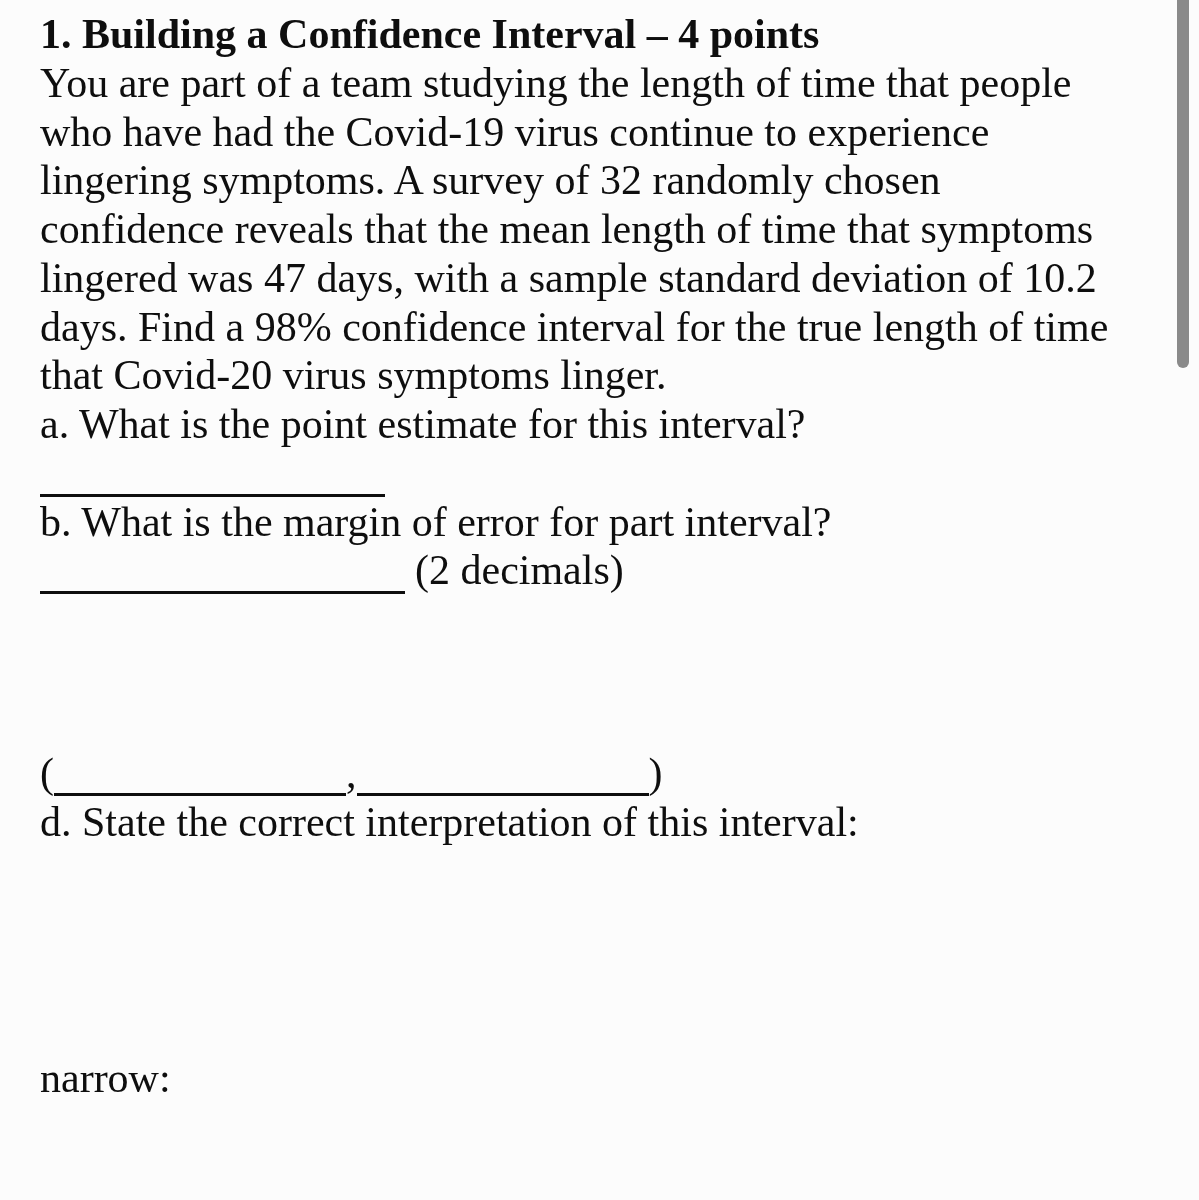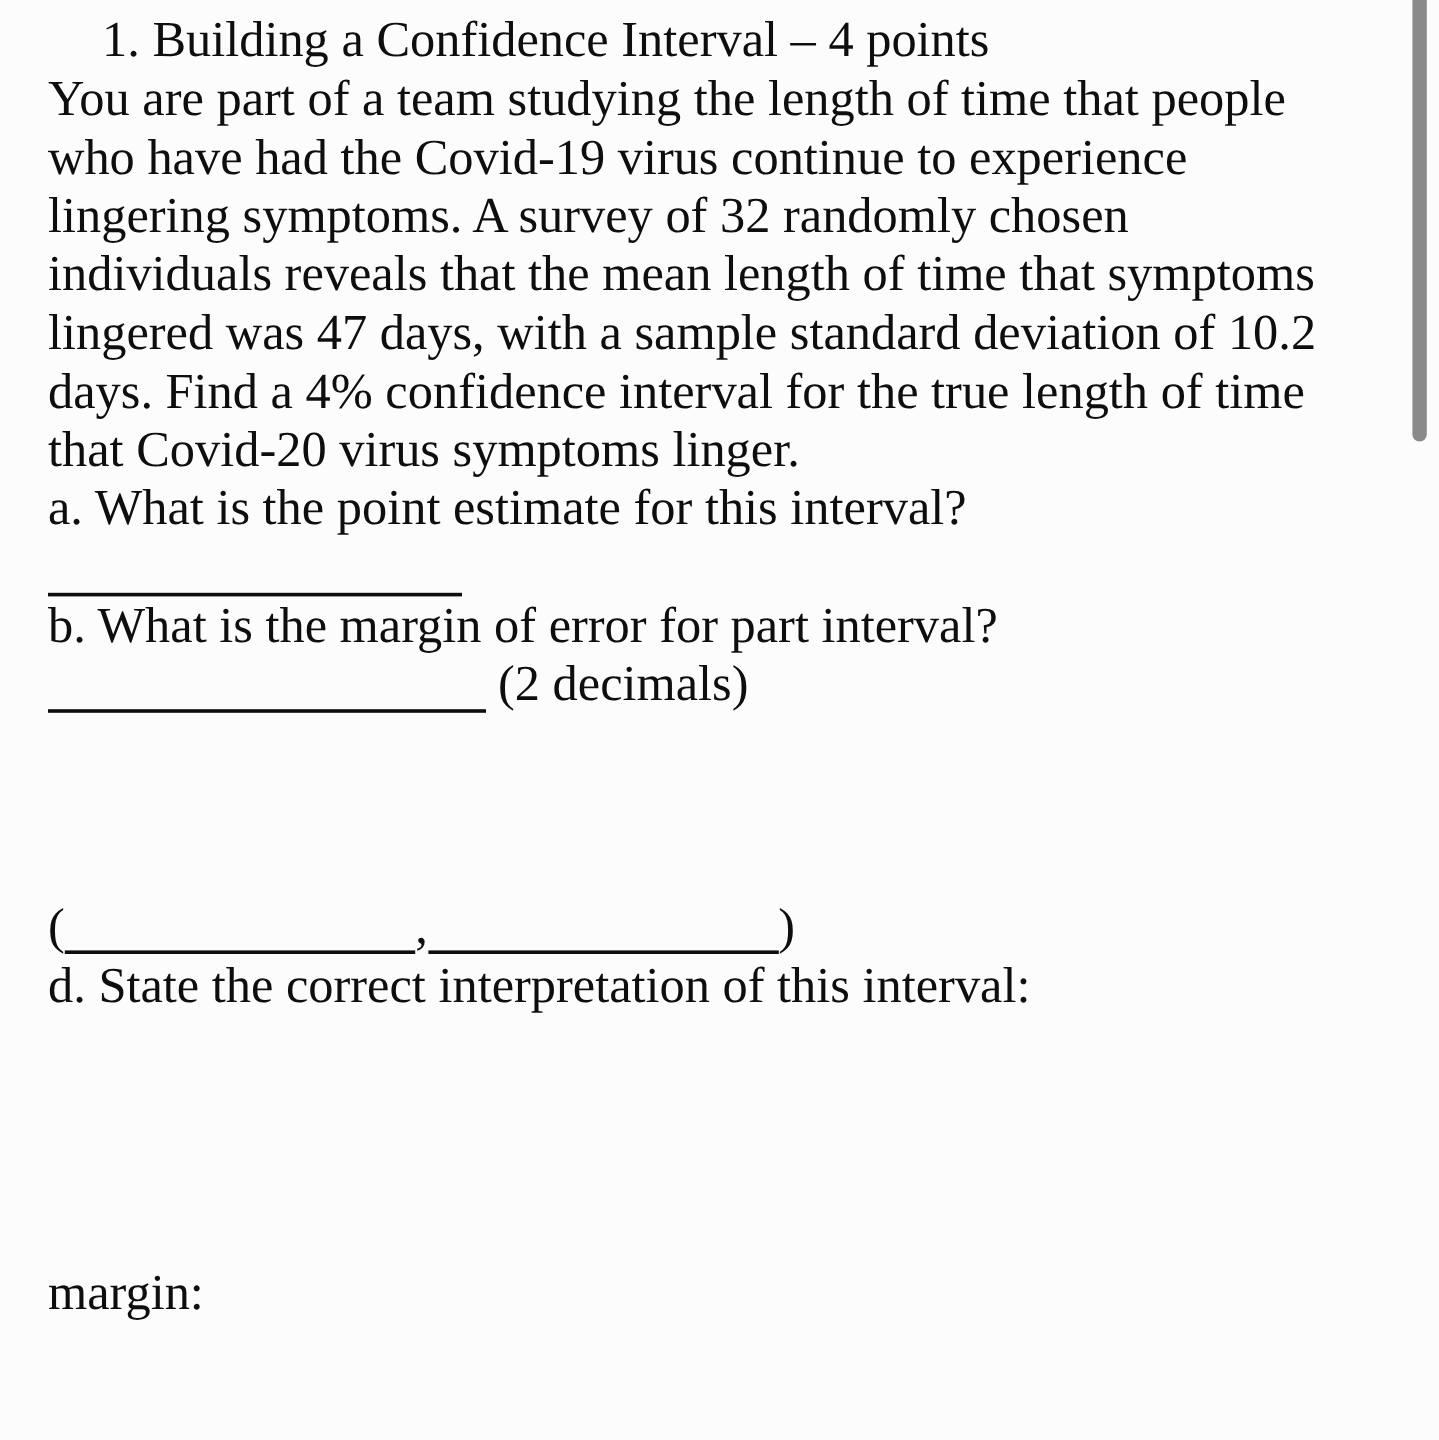--- a/index.html
+++ b/index.html
@@ -25,22 +25,21 @@
     box-sizing: border-box;
   }
   .line {
     font-size: 42px;
     line-height: 48.75px;
     height: 48.75px;
     white-space: nowrap;
     position: relative;
   }
   .title-line {
-    font-weight: normal;
-    margin-left: 45px;
+    font-weight: bold;
   }
   .hrule {
     position: absolute;
     left: 0;
     bottom: 1px;
     height: 3px;
     background: #0e0e0e;
   }
   .rule-a { width: 345px; }
   .rule-b { width: 365px; }
@@ -68,23 +67,23 @@
 </head>
 <body style="background: rgb(252, 252, 252);">
 
 <div class="page" style="color: rgb(14, 14, 14);">
 
   <div class="line title-line">1. Building a Confidence Interval – 4 points</div>
 
   <div class="line">You are part of a team studying the length of time that people</div>
   <div class="line">who have had the Covid-19 virus continue to experience</div>
   <div class="line">lingering symptoms. A survey of 32 randomly chosen</div>
-  <div class="line">individuals reveals that the mean length of time that symptoms</div>
+  <div class="line">confidence reveals that the mean length of time that symptoms</div>
   <div class="line">lingered was 47 days, with a sample standard deviation of 10.2</div>
-  <div class="line">days. Find a 4% confidence interval for the true length of time</div>
+  <div class="line">days. Find a 98% confidence interval for the true length of time</div>
   <div class="line">that Covid-20 virus symptoms linger.</div>
 
   <div class="line">a. What is the point estimate for this interval?</div>
 
   <div class="line">
     <span class="hrule rule-a"></span>
   </div>
 
   <div class="line">b. What is the margin of error for part interval?</div>
 
@@ -95,17 +94,17 @@
 
   <div class="spacer-c"></div>
 
 
   <div class="line"><span>(</span><span class="iblank"></span><span>,</span><span class="iblank"></span><span>)</span></div>
 
   <div class="line">d. State the correct interpretation of this interval:</div>
 
   <div class="spacer-e"></div>
 
-  <div class="line">margin:</div>
+  <div class="line">narrow:</div>
 
 </div>
 
 <div class="scrollbar-thumb" style="background: rgb(138, 138, 138);"></div>
 
 </body></html>

